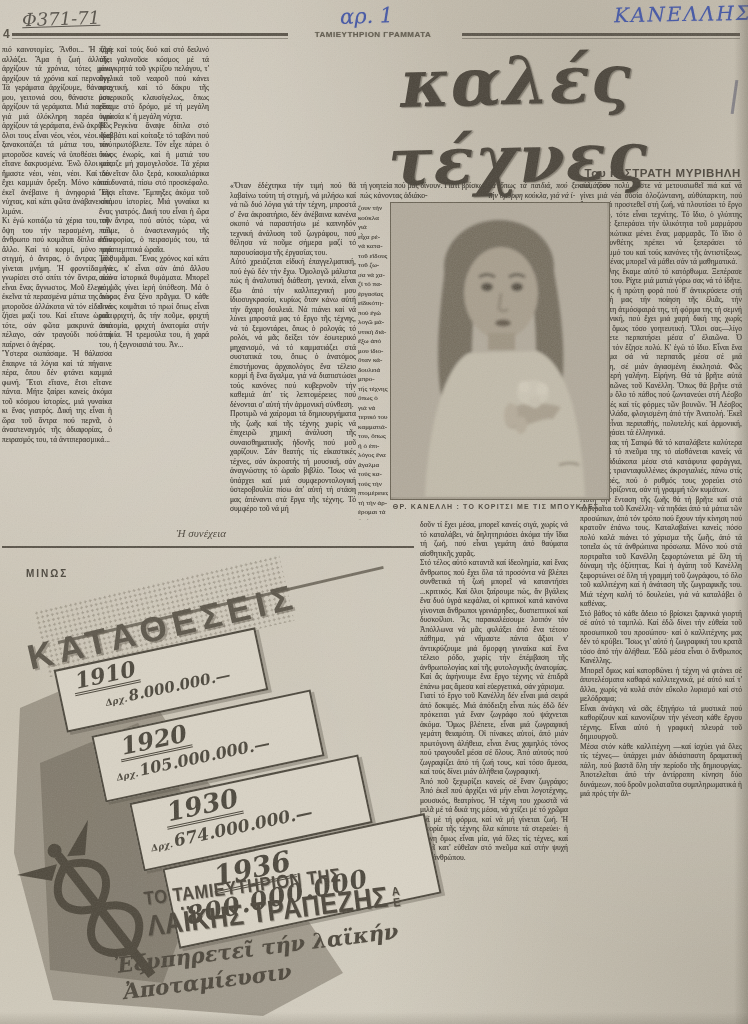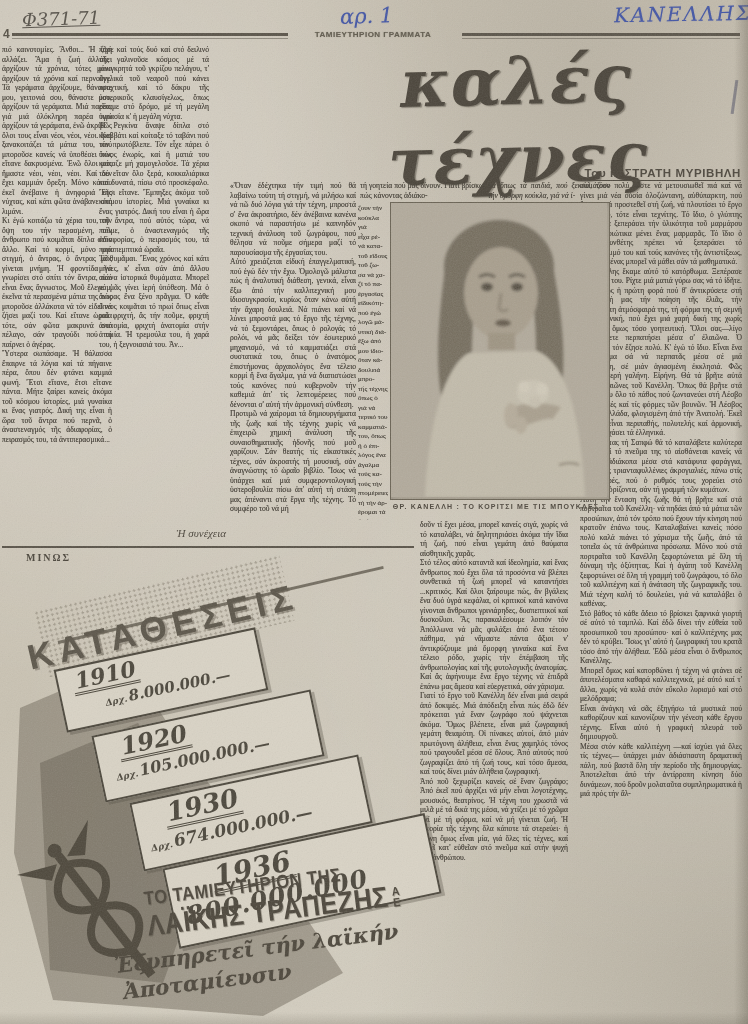--- a/index.html
+++ b/index.html
@@ -186,21 +186,21 @@
         <circle cx="133" cy="184" r="6" fill="#d4cdbc"></circle>
         <circle cx="151" cy="186" r="6" fill="#d4cdbc"></circle>
         <circle cx="144" cy="199" r="6" fill="#c9c2b1"></circle>
         <path d="M168 262 Q180 258 188 262" stroke="#857c6a" stroke-width="2" fill="none"></path>
       </g>
       <rect width="216" height="294" filter="url(#pnoise)" opacity="0.4"></rect>
     </svg>
   </div>
   <div class="abs caption" style="left:380px;top:503px;width:232px;">ΘΡ. ΚΑΝΕΛΛΗ :      ΤΟ ΚΟΡΙΤΣΙ ΜΕ ΤΙΣ ΜΠΟΥΚΛΕΣ</div>
 
-  <div class="abs minos" style="left:26px;top:552px;font-family:Liberation Serif, serif;">ΜΙΝΩΣ</div>
+  <div class="abs minos" style="left:26px;top:568px;">ΜΙΝΩΣ</div>
 
   <svg class="abs noclick" style="left:8px;top:638px;" width="350" height="386" viewBox="0 0 350 386">
     <polygon points="12,70 120,24 185,125 255,215 335,335 255,378 45,362 6,215" fill="#6f6759" opacity="0.5"></polygon>
     <polygon points="32,125 130,85 205,205 155,345 42,332" fill="#5f584b" opacity="0.45"></polygon>
   </svg>
 
   <svg class="abs" style="left:38px;top:822px;transform:rotate(-38deg);" width="130" height="180" viewBox="0 0 130 180">
     <g stroke="#4e483c" fill="none" stroke-linecap="round">
       <rect x="60" y="18" width="9" height="152" fill="#4e483c" stroke="none"></rect>
       <circle cx="64.5" cy="12" r="7" fill="#4e483c" stroke="none"></circle>

